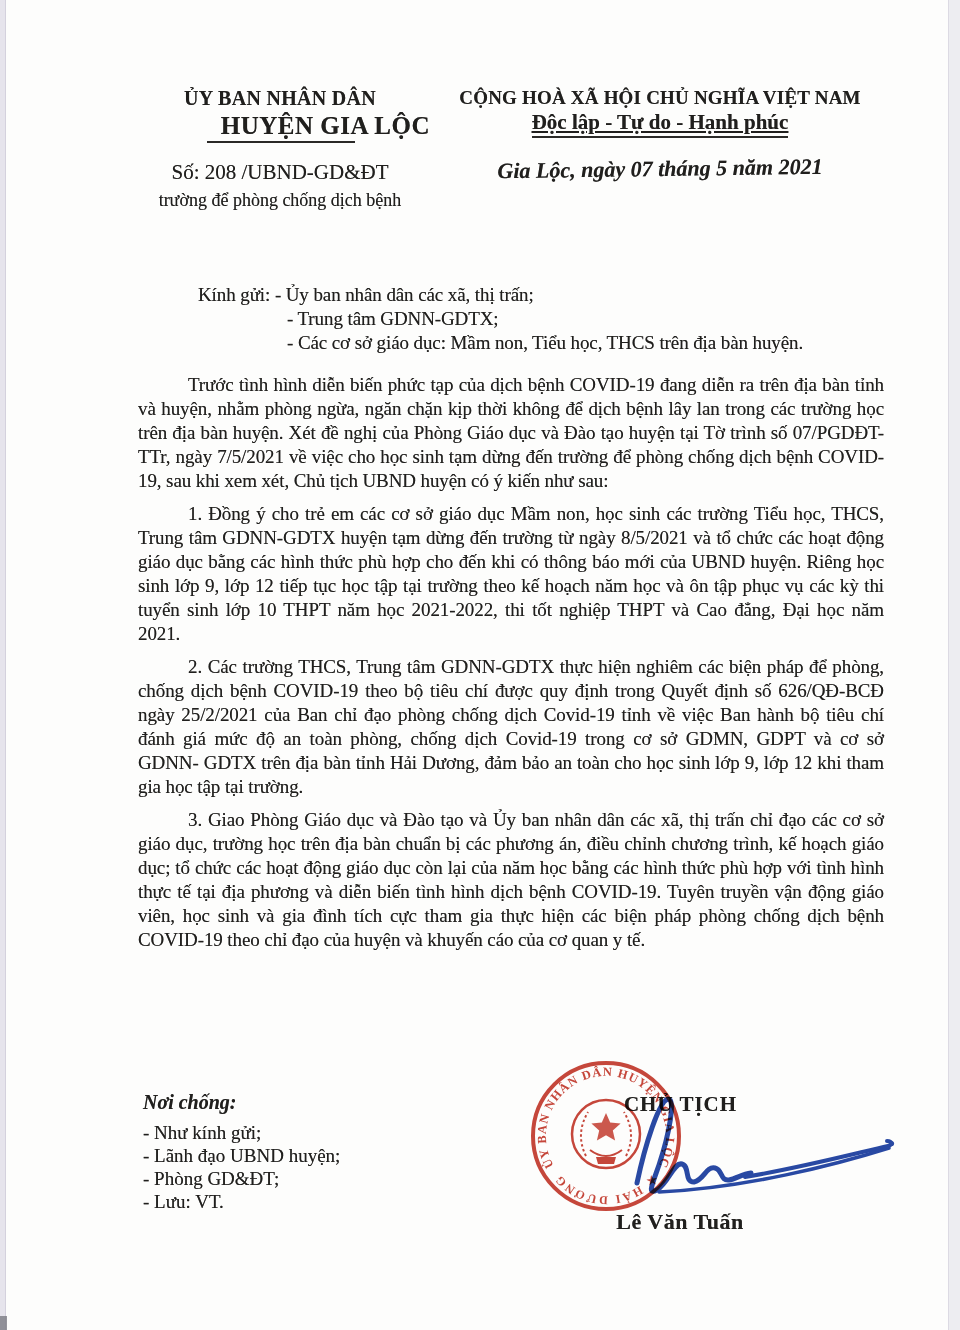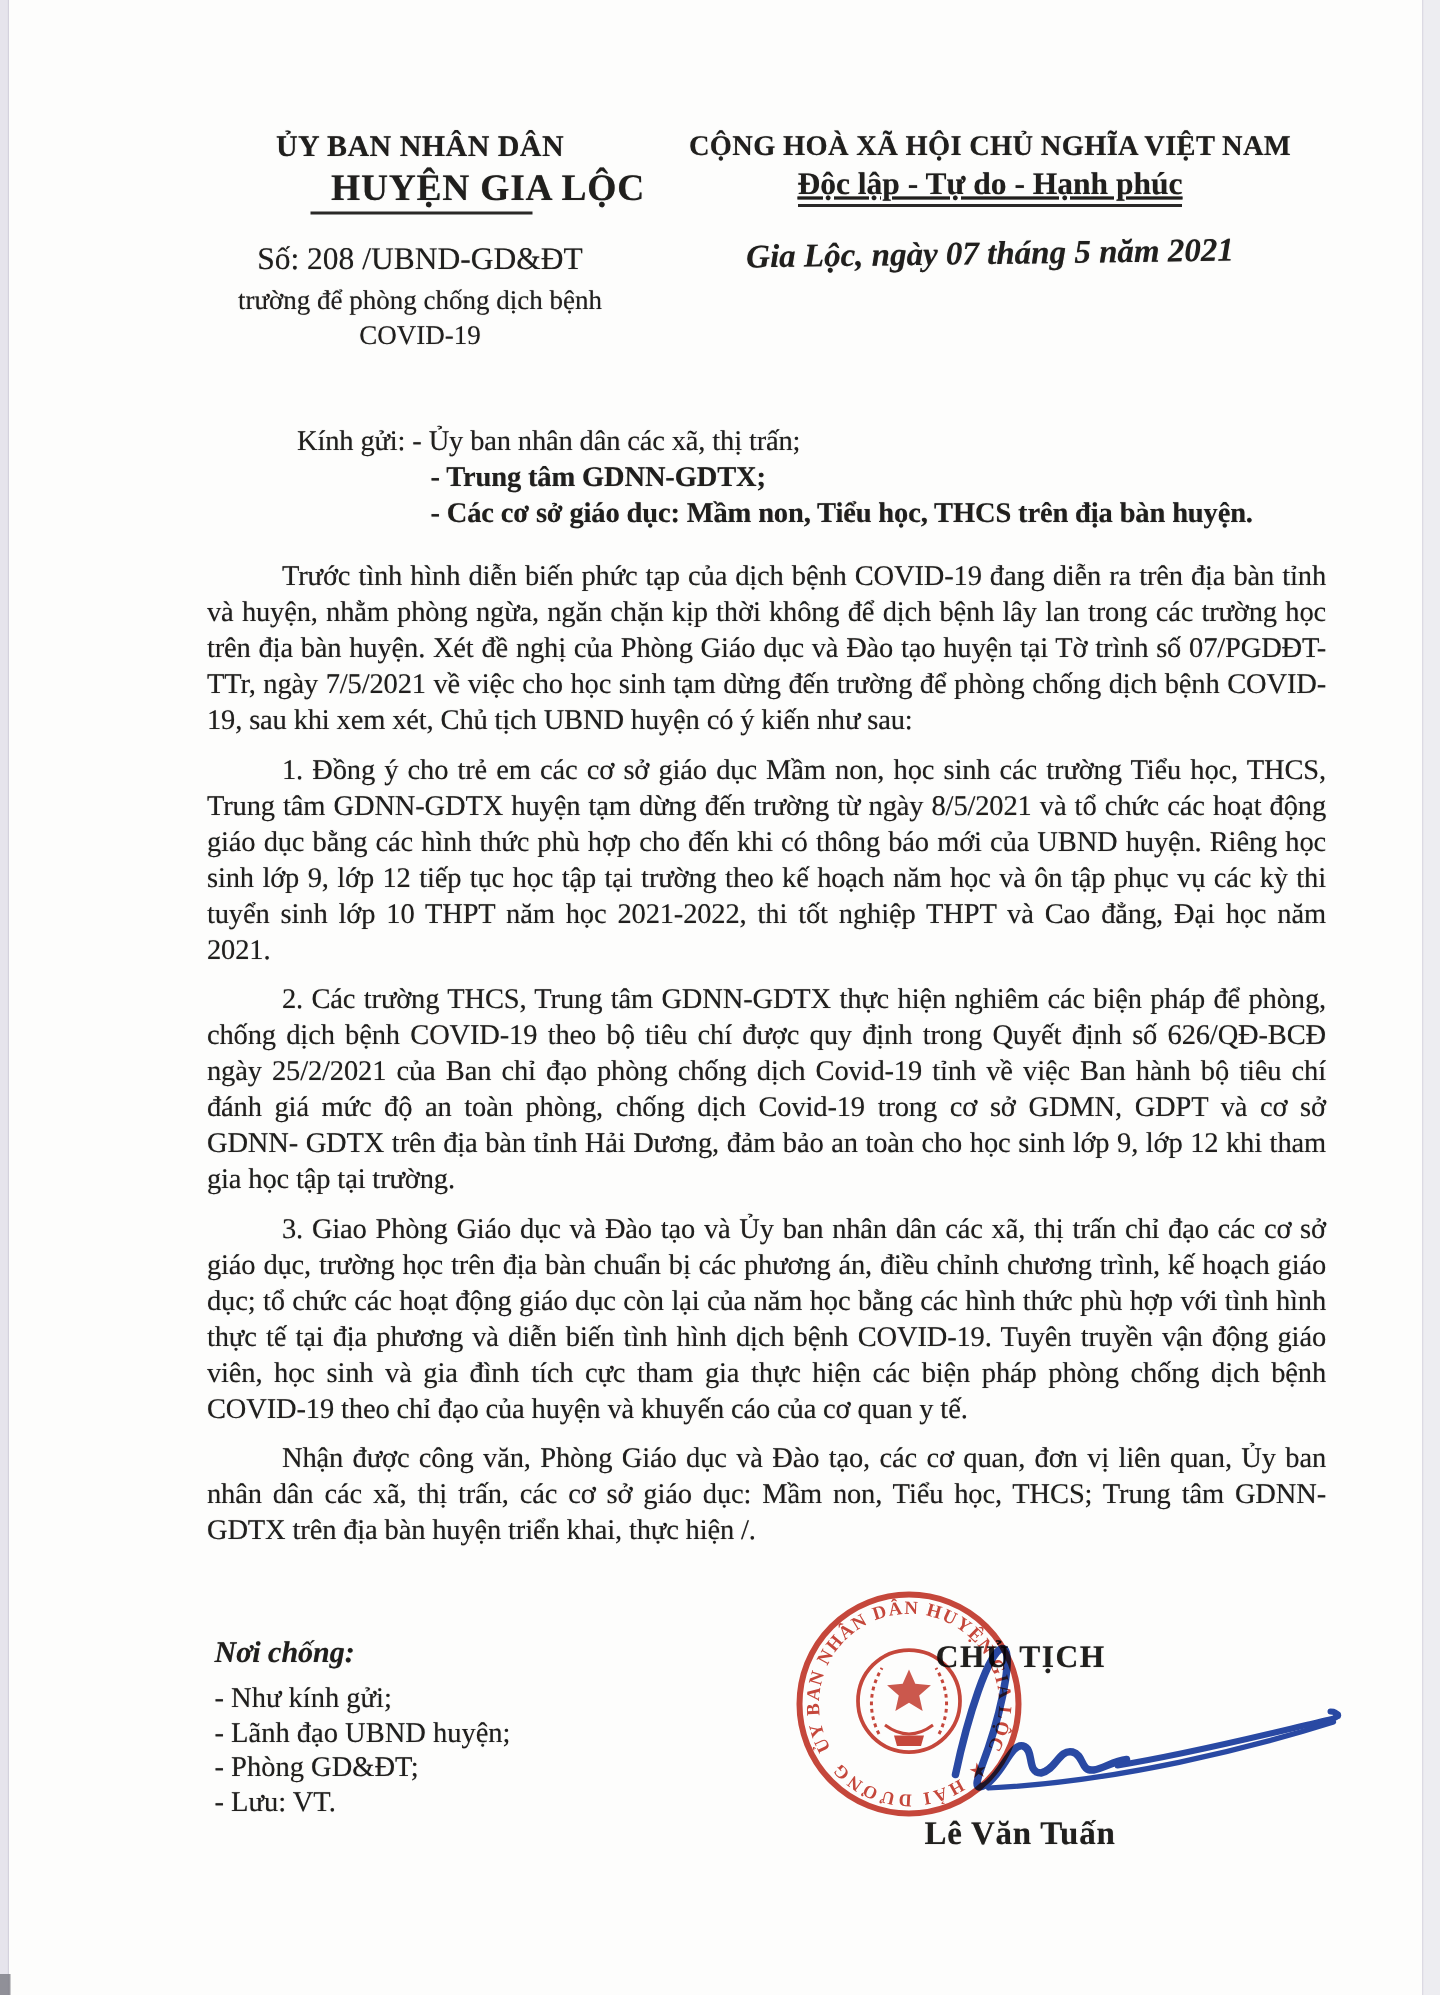--- a/index.html
+++ b/index.html
@@ -31,21 +31,21 @@
   .hr{left:450px;width:420px;text-align:center;}
   .motto1{top:87px;font-size:19px;font-weight:bold;letter-spacing:.2px;}
   .motto2{top:110px;font-size:21px;font-weight:bold;}
   .motto2 .u{display:inline-block;border-bottom:2px solid #2a2927;padding-bottom:1px;text-decoration:underline;}
   .dateline{top:156px;font-size:22px;font-style:italic;font-weight:600;transform:rotate(-0.8deg);}
 
   
   .body-block{left:138px;top:283px;width:746px;font-size:19px;line-height:24px;letter-spacing:-0.1px;}
   .salutation{margin:0 0 18px 0;}
   .sal-line1{padding-left:60px;}
-  .sal-line2{padding-left:149px;font-weight:bold;}
+  .sal-line2{padding-left:149px;}
   .para{margin:0 0 9px 0;text-align:justify;text-indent:50px;}
 
   
   .noi-nhan{left:143px;top:1091px;width:330px;}
   .nn-label{font-size:20px;font-weight:bold;font-style:italic;}
   .nn-items{margin-top:7px;font-size:19px;line-height:23px;}
   .sign-title{left:558px;top:1092px;width:245px;text-align:center;font-size:21px;font-weight:bold;letter-spacing:1px;}
   .sign-name{left:545px;top:1209px;width:270px;text-align:center;font-size:22px;font-weight:bold;letter-spacing:.5px;}
 
   .stamp-svg{position:absolute;left:528px;top:1058px;width:156px;height:156px;mix-blend-mode:multiply;opacity:.94;}
@@ -59,41 +59,39 @@
 <div class="edge-right"></div>
 <div class="edge-right-line"></div>
 <div class="corner-smudge"></div>
 
 <div class="txt scan hl org1">ỦY BAN NHÂN DÂN</div>
 <div class="txt scan hl org2">HUYỆN GIA LỘC</div>
 <div class="org-underline"></div>
 <div class="txt scan hl doc-number">Số: 208 /UBND-GD&amp;ĐT</div>
 <div class="txt scan hl subject">
   <div>trường để phòng chống dịch bệnh</div>
-  <div>COVID-19</div>
 </div>
 
 <div class="txt scan hr motto1">CỘNG HOÀ XÃ HỘI CHỦ NGHĨA VIỆT NAM</div>
 <div class="txt scan hr motto2"><span class="u">Độc lập - Tự do - Hạnh phúc</span></div>
 <div class="txt scan hr dateline">Gia Lộc, ngày 07 tháng 5 năm 2021</div>
 
 <div class="txt scan body-block">
   <div class="salutation">
     <div class="sal-line1">
       <span>Kính gửi:</span>
       <span>- Ủy ban nhân dân các xã, thị trấn;</span>
     </div>
     <div class="sal-line2">- Trung tâm GDNN-GDTX;</div>
     <div class="sal-line2">- Các cơ sở giáo dục: Mầm non, Tiểu học, THCS trên địa bàn huyện.</div>
   </div>
   <p class="para">Trước tình hình diễn biến phức tạp của dịch bệnh COVID-19 đang diễn ra trên địa bàn tỉnh và huyện, nhằm phòng ngừa, ngăn chặn kịp thời không để dịch bệnh lây lan trong các trường học trên địa bàn huyện. Xét đề nghị của Phòng Giáo dục và Đào tạo huyện tại Tờ trình số 07/PGDĐT-TTr, ngày 7/5/2021 về việc cho học sinh tạm dừng đến trường để phòng chống dịch bệnh COVID-19, sau khi xem xét, Chủ tịch UBND huyện có ý kiến như sau:</p>
   <p class="para">1. Đồng ý cho trẻ em các cơ sở giáo dục Mầm non, học sinh các trường Tiểu học, THCS, Trung tâm GDNN-GDTX huyện tạm dừng đến trường từ ngày 8/5/2021 và tổ chức các hoạt động giáo dục bằng các hình thức phù hợp cho đến khi có thông báo mới của UBND huyện. Riêng học sinh lớp 9, lớp 12 tiếp tục học tập tại trường theo kế hoạch năm học và ôn tập phục vụ các kỳ thi tuyển sinh lớp 10 THPT năm học 2021-2022, thi tốt nghiệp THPT và Cao đẳng, Đại học năm 2021.</p>
   <p class="para">2. Các trường THCS, Trung tâm GDNN-GDTX thực hiện nghiêm các biện pháp để phòng, chống dịch bệnh COVID-19 theo bộ tiêu chí được quy định trong Quyết định số 626/QĐ-BCĐ ngày 25/2/2021 của Ban chỉ đạo phòng chống dịch Covid-19 tỉnh về việc Ban hành bộ tiêu chí đánh giá mức độ an toàn phòng, chống dịch Covid-19 trong cơ sở GDMN, GDPT và cơ sở GDNN- GDTX trên địa bàn tỉnh Hải Dương, đảm bảo an toàn cho học sinh lớp 9, lớp 12 khi tham gia học tập tại trường.</p>
   <p class="para">3. Giao Phòng Giáo dục và Đào tạo và Ủy ban nhân dân các xã, thị trấn chỉ đạo các cơ sở giáo dục, trường học trên địa bàn chuẩn bị các phương án, điều chỉnh chương trình, kế hoạch giáo dục; tổ chức các hoạt động giáo dục còn lại của năm học bằng các hình thức phù hợp với tình hình thực tế tại địa phương và diễn biến tình hình dịch bệnh COVID-19. Tuyên truyền vận động giáo viên, học sinh và gia đình tích cực tham gia thực hiện các biện pháp phòng chống dịch bệnh COVID-19 theo chỉ đạo của huyện và khuyến cáo của cơ quan y tế.</p>
-  <p class="para">Nhận được công văn, Phòng Giáo dục và Đào tạo, các cơ quan, đơn vị liên quan, Ủy ban nhân dân các xã, thị trấn, các cơ sở giáo dục: Mầm non, Tiểu học, THCS; Trung tâm GDNN-GDTX trên địa bàn huyện triển khai, thực hiện /.</p>
 </div>
 
 <div class="txt scan noi-nhan">
   <div class="nn-label">Nơi chống:</div>
   <div class="nn-items">
     <div>- Như kính gửi;</div>
     <div>- Lãnh đạo UBND huyện;</div>
     <div>- Phòng GD&amp;ĐT;</div>
     <div>- Lưu: VT.</div>
   </div>

